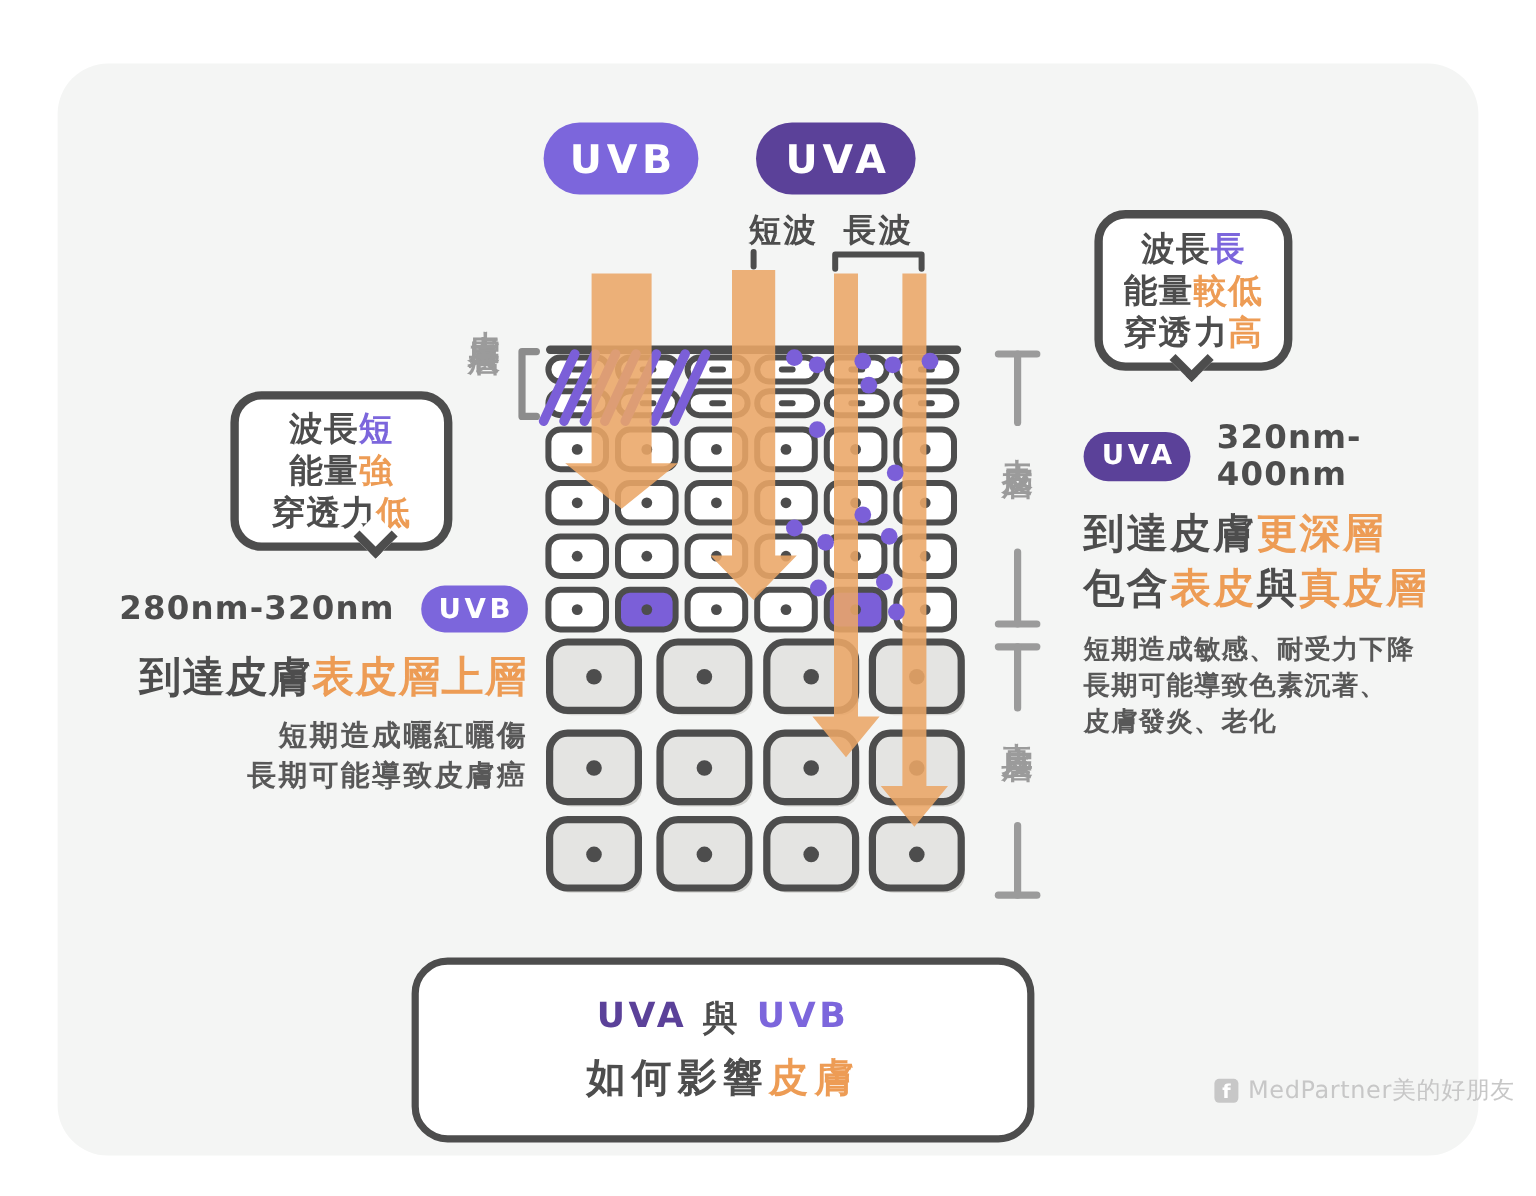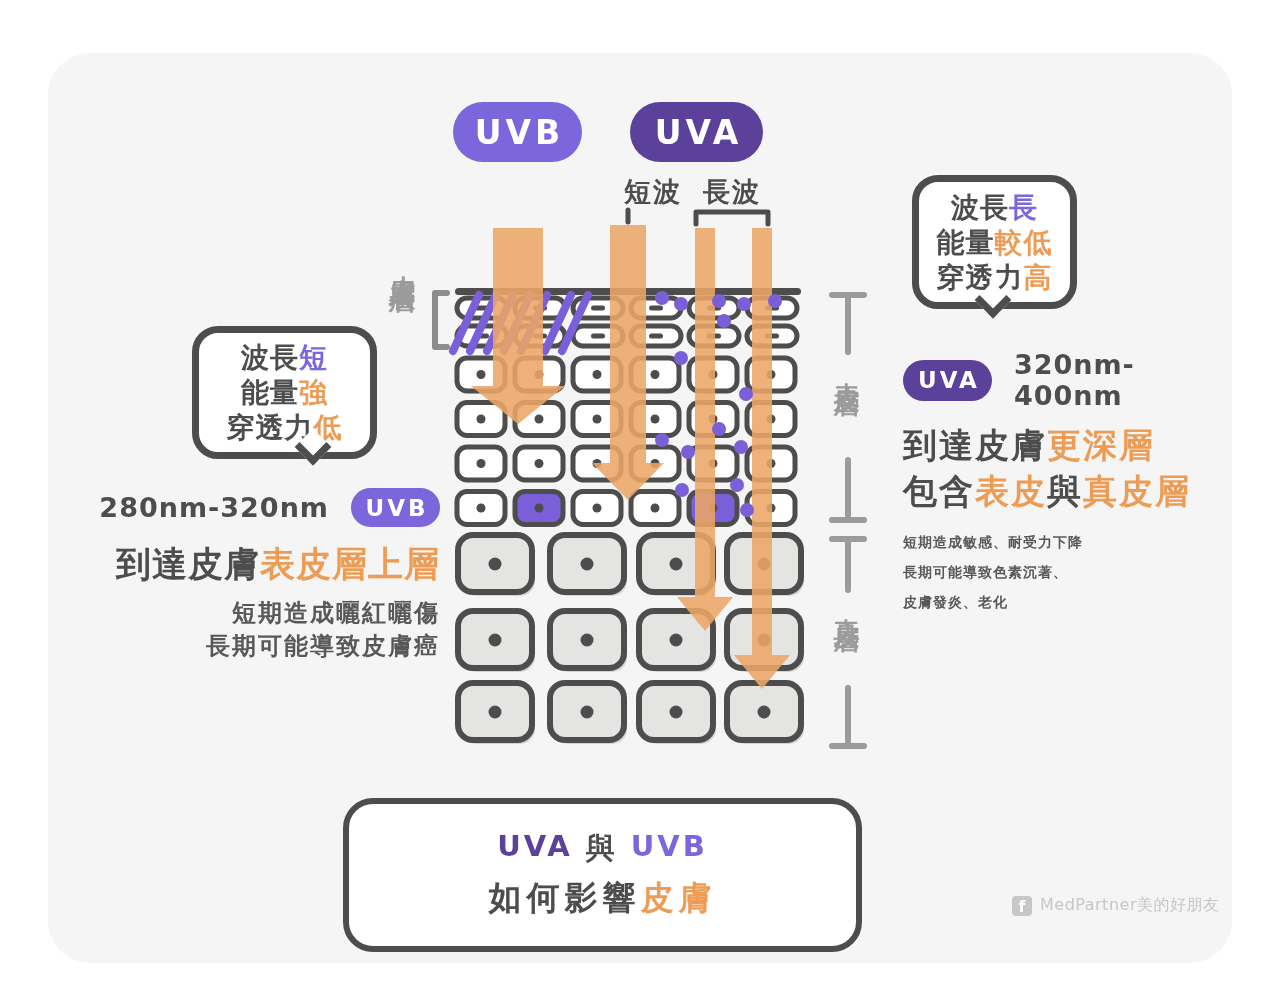--- a/index.html
+++ b/index.html
@@ -54,38 +54,38 @@
   .headline { font-size:35px; font-weight:bold; color:var(--dark); letter-spacing:1px; }
   #uvb-text .headline { margin-top:14px; }
   .note { font-size:24px; font-weight:bold; color:#585858; line-height:33px;
     letter-spacing:2px; }
   #uvb-notes { margin-top:9px; }
 
   #uva-text { position:absolute; left:903px; top:349px; width:330px; text-align:left; }
   #uva-row1 { display:flex; align-items:center; gap:22px; }
   #uva-text .headline { font-size:34px; line-height:46px; letter-spacing:2px; margin-top:11px; }
   #uva-notes { margin-top:13px; }
-  #uva-notes .note { font-size:14px; line-height:30px; letter-spacing:1px; }
+  #uva-notes .note { font-size:22px; line-height:30px; letter-spacing:1px; }
 
   #footer-box { position:absolute; left:343px; top:798px; width:519px; height:154px;
     background:#fff; border:6px solid var(--dark); border-radius:30px;
     display:flex; flex-direction:column; align-items:center; justify-content:center; }
   #footer-title { display:flex; gap:13px; font-size:29px; font-weight:bold;
     letter-spacing:3px; color:var(--dark); }
   #footer-title .t-uva { color:var(--purple-dark); }
   #footer-title .t-uvb { color:var(--purple-light); }
   #footer-subtitle { margin-top:7px; font-size:33px; font-weight:bold;
     letter-spacing:5px; color:var(--dark); }
 
   #watermark { position:absolute; left:1012px; top:895px; display:flex;
     align-items:center; gap:8px; }
   #fb-icon { width:20px; height:20px; background:var(--watermark); border-radius:4px;
     color:#fff; font-weight:bold; font-size:16px; display:flex; align-items:flex-end;
     justify-content:center; overflow:hidden; line-height:19px; }
-  #watermark-text { font-size:16px; color:var(--watermark); letter-spacing:0.5px; }
+  #watermark-text { font-size:20px; color:var(--watermark); letter-spacing:0.5px; }
 </style>
 </head>
 <body>
 
 <div class="card"></div>
 
 <svg id="skin-svg" viewBox="0 0 1280 997" xmlns="http://www.w3.org/2000/svg">
     <rect x="461" y="539" width="74" height="57" rx="15" fill="#D4D4D1"></rect>
     <rect x="553" y="539" width="74" height="57" rx="15" fill="#D4D4D1"></rect>
     <rect x="642" y="539" width="74" height="57" rx="15" fill="#D4D4D1"></rect>

